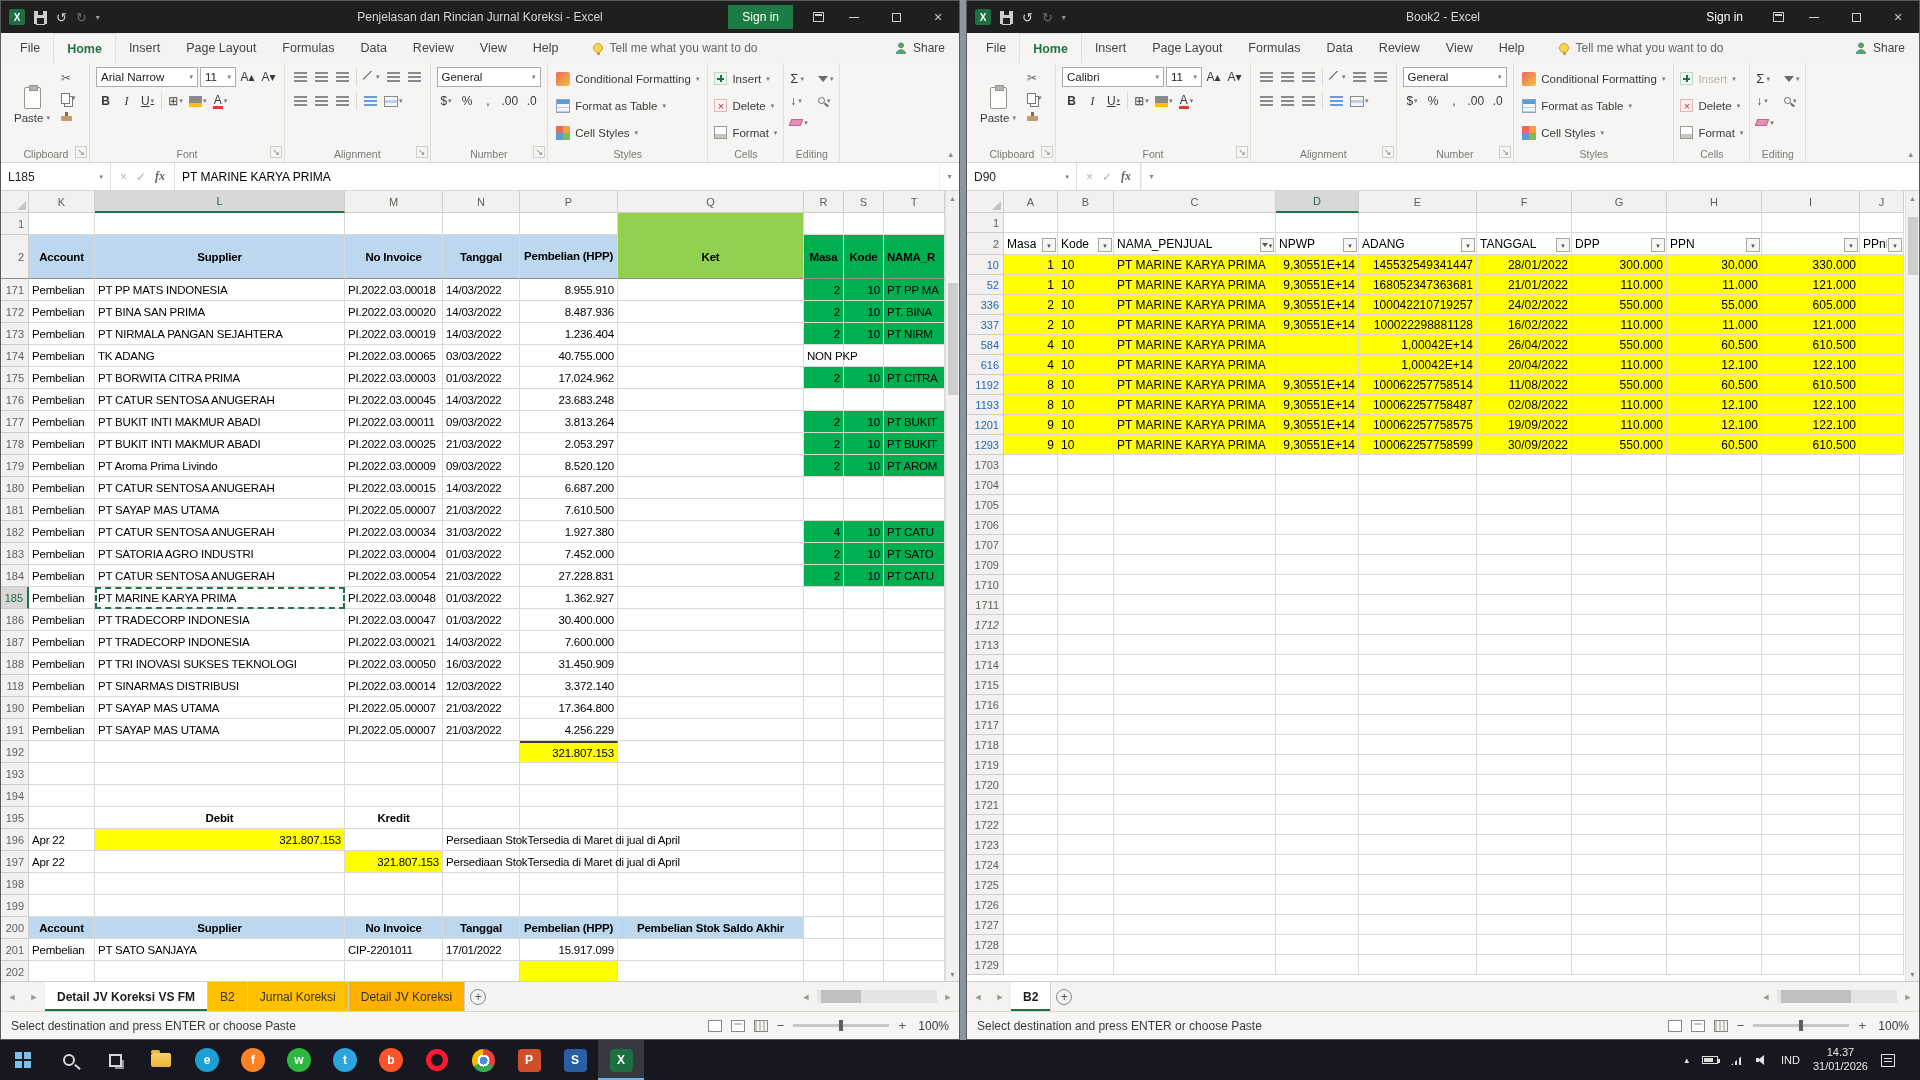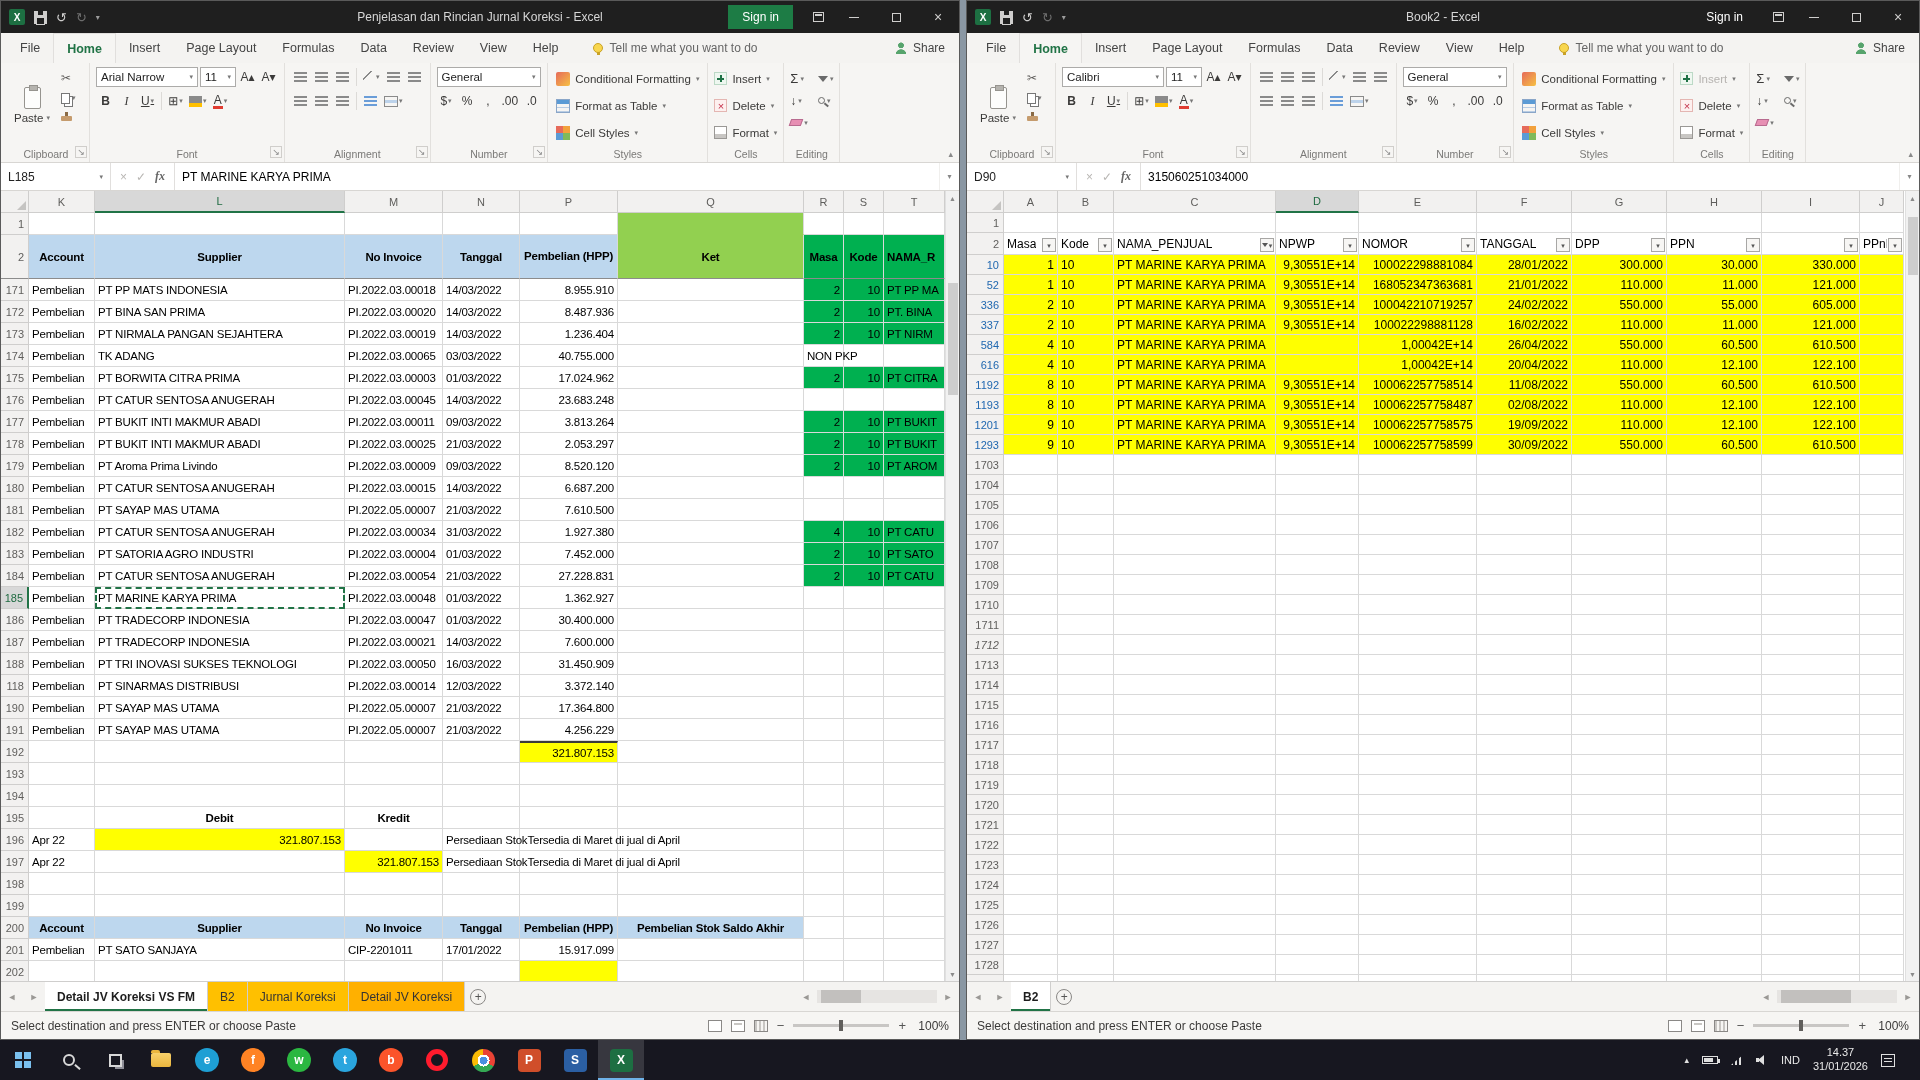--- a/index.html
+++ b/index.html
@@ -1186,21 +1186,20 @@
   <div class="fbar" data-name="formula-bar">
     <div class="namebox" data-name="name-box">
         <span>D90</span>
         <span class="car">▾</span>
       </div>
     <div class="fbbtns" data-name="formula-buttons">
       <span class="fbx" data-name="cancel-icon">×</span>
       <span class="fcheck" data-name="enter-icon">✓</span>
       <span class="fx" data-name="insert-function-icon">fx</span>
     </div>
-    <div class="fbinput" data-name="formula-input">315060251034000</div>
     <div class="fbexp" data-name="formula-bar-expand-icon">▾</div>
   </div>
 
   <div class="gridwrap" data-name="grid-area">
     <div class="grid" data-name="spreadsheet-grid">
         <div class="grow ghead">
           <div class="gcell colhdr corner" data-name="select-all-corner" style="width: 37px;"></div>
           <div class="gcell colhdr" data-name="column-header-A" style="width: 54px;">A</div>
           <div class="gcell colhdr" data-name="column-header-B" style="width: 56px;">B</div>
           <div class="gcell colhdr" data-name="column-header-C" style="width: 162px;">C</div>
@@ -1246,21 +1245,21 @@
               <span class="fcaret">▾</span>
             </span>
           </div>
           <div class="gcell cell fh" data-name="cell-D2" style="width: 83px;">
             <span class="fh-lab" data-name="header-label-D">NPWP</span>
             <span class="fbtn" data-name="filter-button-D">
               <span class="fcaret">▾</span>
             </span>
           </div>
           <div class="gcell cell fh" data-name="cell-E2" style="width: 118px;">
-            <span class="fh-lab" data-name="header-label-E">NOMOR</span>
+            <span class="fh-lab" data-name="header-label-E">ADANG</span>
             <span class="fbtn" data-name="filter-button-E">
               <span class="fcaret">▾</span>
             </span>
           </div>
           <div class="gcell cell fh" data-name="cell-F2" style="width: 95px;">
             <span class="fh-lab" data-name="header-label-F">TANGGAL</span>
             <span class="fbtn" data-name="filter-button-F">
               <span class="fcaret">▾</span>
             </span>
           </div>
@@ -1288,21 +1287,21 @@
               <span class="fcaret">▾</span>
             </span>
           </div>
         </div>
         <div class="grow" style="height: 20px;">
           <div class="gutter gcell bluenum" data-name="row-header-10" style="width: 37px;">10</div>
           <div class="gcell cell y n" data-name="cell-A10" style="width: 54px;">1</div>
           <div class="gcell cell y" data-name="cell-B10" style="width: 56px;">10</div>
           <div class="gcell cell y" data-name="cell-C10" style="width: 162px;">PT MARINE KARYA PRIMA</div>
           <div class="gcell cell y n" data-name="cell-D10" style="width: 83px;">9,30551E+14</div>
-          <div class="gcell cell y n" data-name="cell-E10" style="width: 118px;">100022298881084</div>
+          <div class="gcell cell y n" data-name="cell-E10" style="width: 118px;">145532549341447</div>
           <div class="gcell cell y n" data-name="cell-F10" style="width: 95px;">28/01/2022</div>
           <div class="gcell cell y n" data-name="cell-G10" style="width: 95px;">300.000</div>
           <div class="gcell cell y n" data-name="cell-H10" style="width: 95px;">30.000</div>
           <div class="gcell cell y n" data-name="cell-I10" style="width: 98px;">330.000</div>
           <div class="gcell cell y" data-name="cell-J10" style="width: 44px;"></div>
         </div>
         <div class="grow" style="height: 20px;">
           <div class="gutter gcell bluenum" data-name="row-header-96" style="width: 37px;">52</div>
           <div class="gcell cell y n" data-name="cell-A96" style="width: 54px;">1</div>
           <div class="gcell cell y" data-name="cell-B96" style="width: 56px;">10</div>
@@ -1476,33 +1475,20 @@
           <div class="gcell cell" data-name="cell-A1707" style="width: 54px;"></div>
           <div class="gcell cell" data-name="cell-B1707" style="width: 56px;"></div>
           <div class="gcell cell" data-name="cell-C1707" style="width: 162px;"></div>
           <div class="gcell cell" data-name="cell-D1707" style="width: 83px;"></div>
           <div class="gcell cell" data-name="cell-E1707" style="width: 118px;"></div>
           <div class="gcell cell" data-name="cell-F1707" style="width: 95px;"></div>
           <div class="gcell cell" data-name="cell-G1707" style="width: 95px;"></div>
           <div class="gcell cell" data-name="cell-H1707" style="width: 95px;"></div>
           <div class="gcell cell" data-name="cell-I1707" style="width: 98px;"></div>
           <div class="gcell cell" data-name="cell-J1707" style="width: 44px;"></div>
-        </div>
-        <div class="grow" style="height: 20px;">
-          <div class="gutter gcell" data-name="row-header-1708" style="width: 37px;">1708</div>
-          <div class="gcell cell" data-name="cell-A1708" style="width: 54px;"></div>
-          <div class="gcell cell" data-name="cell-B1708" style="width: 56px;"></div>
-          <div class="gcell cell" data-name="cell-C1708" style="width: 162px;"></div>
-          <div class="gcell cell" data-name="cell-D1708" style="width: 83px;"></div>
-          <div class="gcell cell" data-name="cell-E1708" style="width: 118px;"></div>
-          <div class="gcell cell" data-name="cell-F1708" style="width: 95px;"></div>
-          <div class="gcell cell" data-name="cell-G1708" style="width: 95px;"></div>
-          <div class="gcell cell" data-name="cell-H1708" style="width: 95px;"></div>
-          <div class="gcell cell" data-name="cell-I1708" style="width: 98px;"></div>
-          <div class="gcell cell" data-name="cell-J1708" style="width: 44px;"></div>
         </div>
         <div class="grow" style="height: 20px;">
           <div class="gutter gcell" data-name="row-header-1709" style="width: 37px;">1709</div>
           <div class="gcell cell" data-name="cell-A1709" style="width: 54px;"></div>
           <div class="gcell cell" data-name="cell-B1709" style="width: 56px;"></div>
           <div class="gcell cell" data-name="cell-C1709" style="width: 162px;"></div>
           <div class="gcell cell" data-name="cell-D1709" style="width: 83px;"></div>
           <div class="gcell cell" data-name="cell-E1709" style="width: 118px;"></div>
           <div class="gcell cell" data-name="cell-F1709" style="width: 95px;"></div>
           <div class="gcell cell" data-name="cell-G1709" style="width: 95px;"></div>

